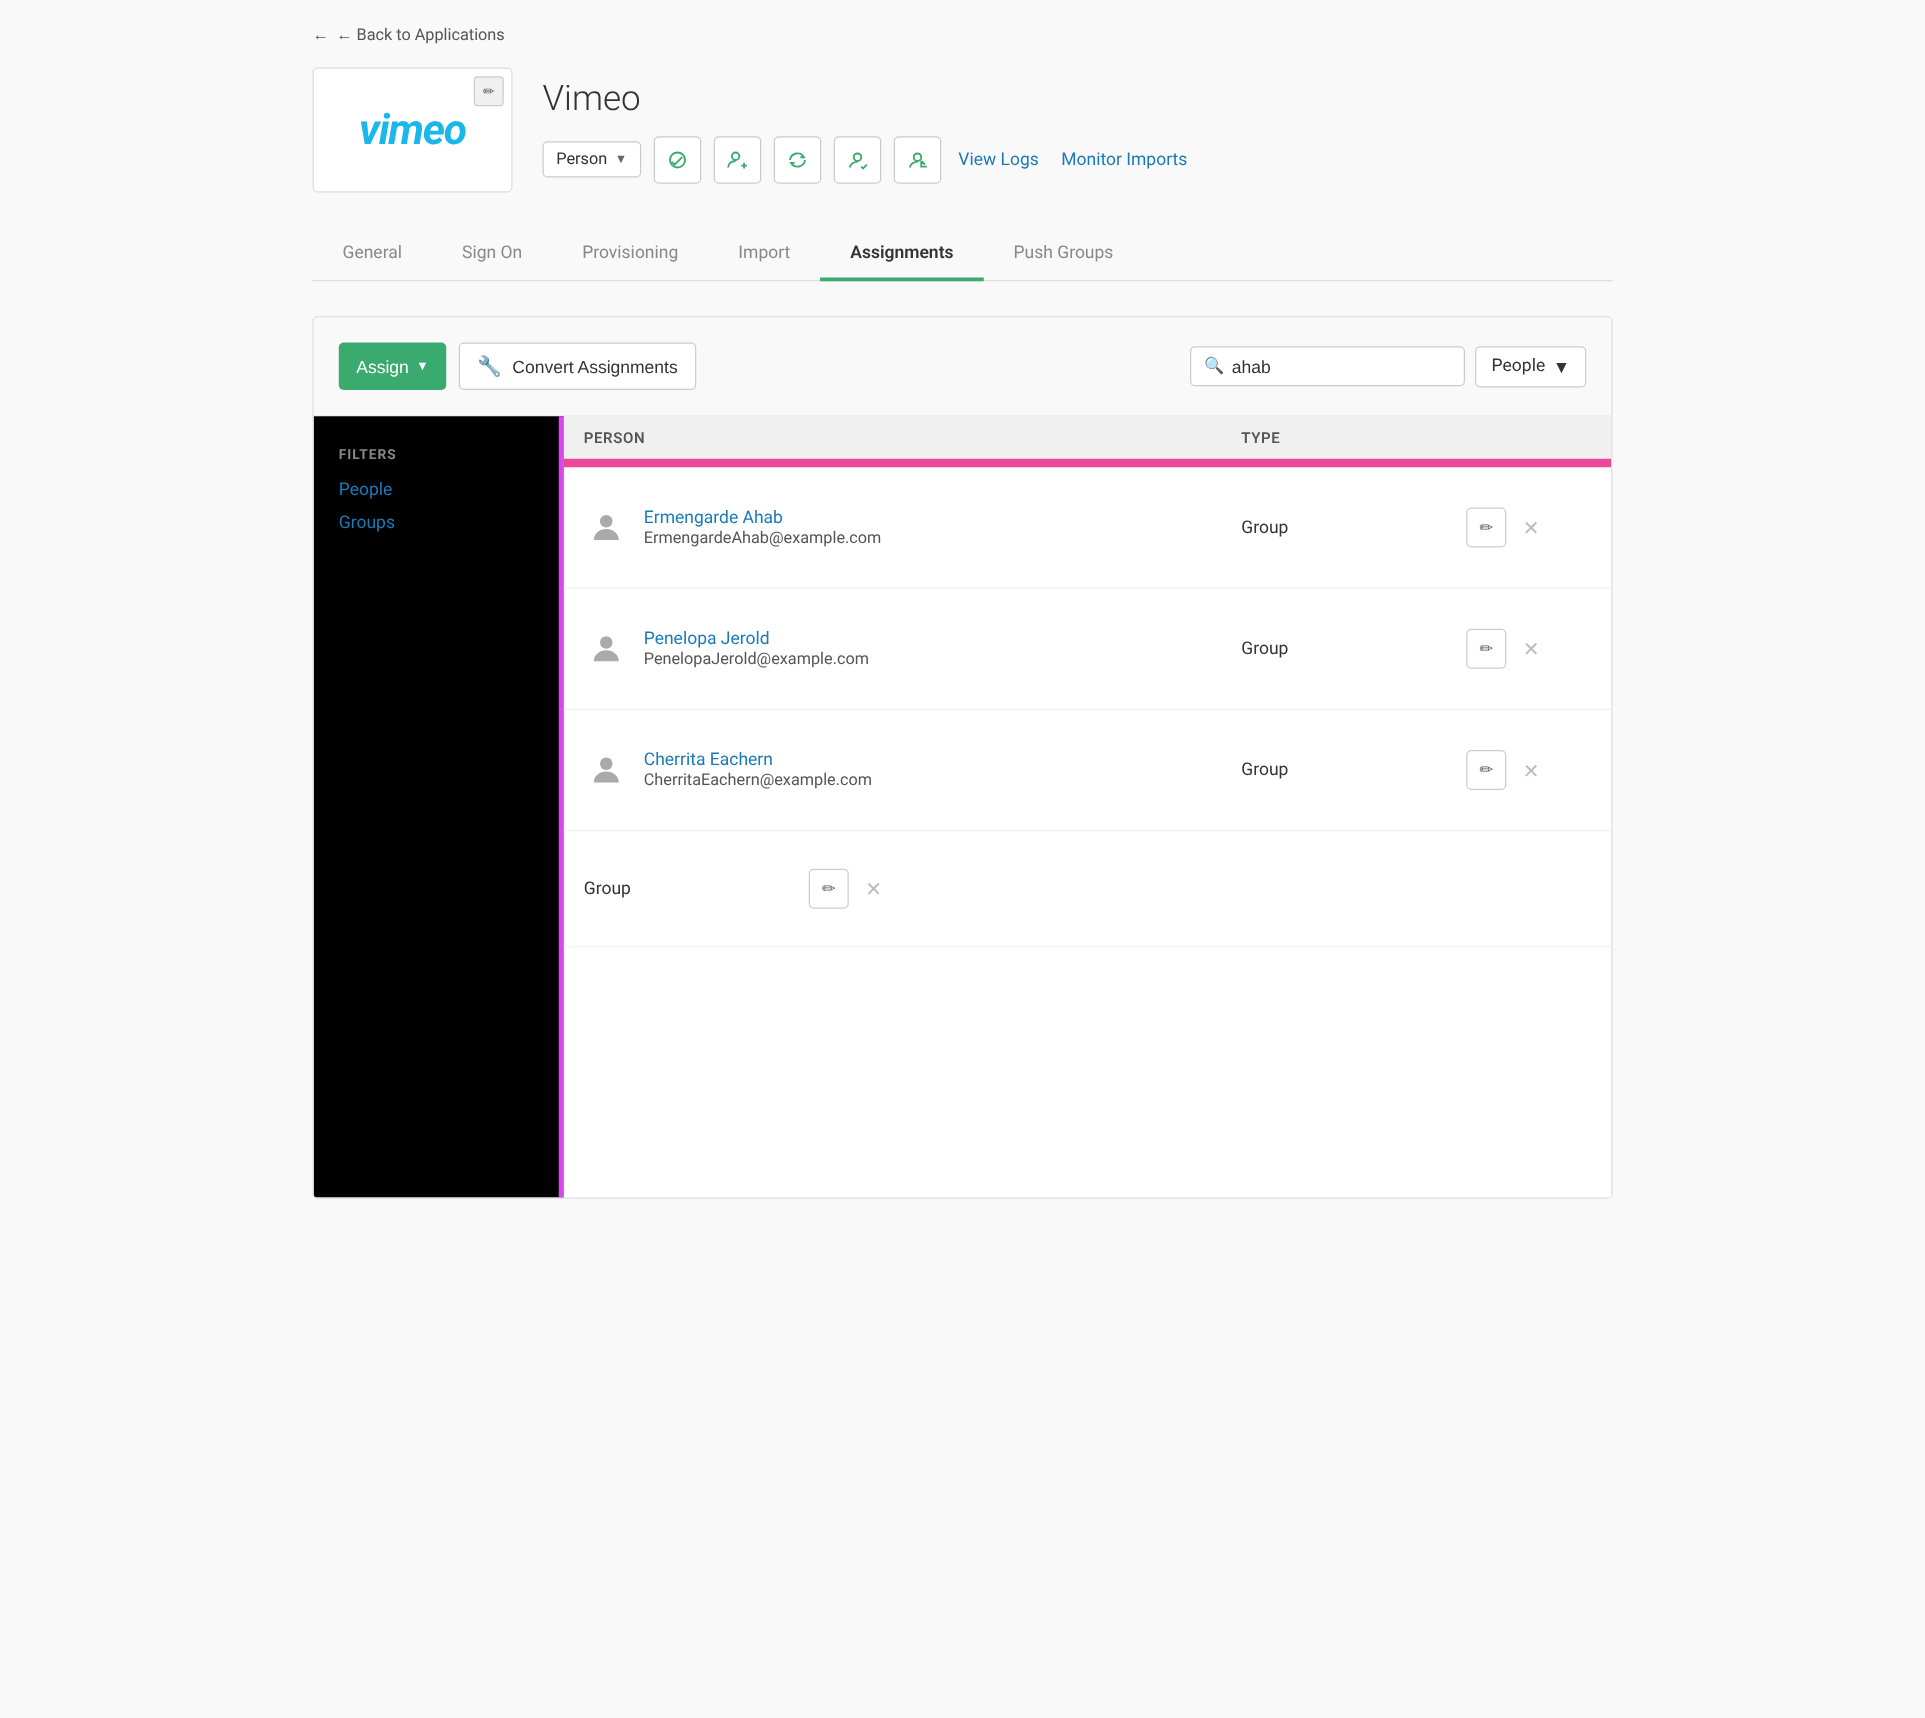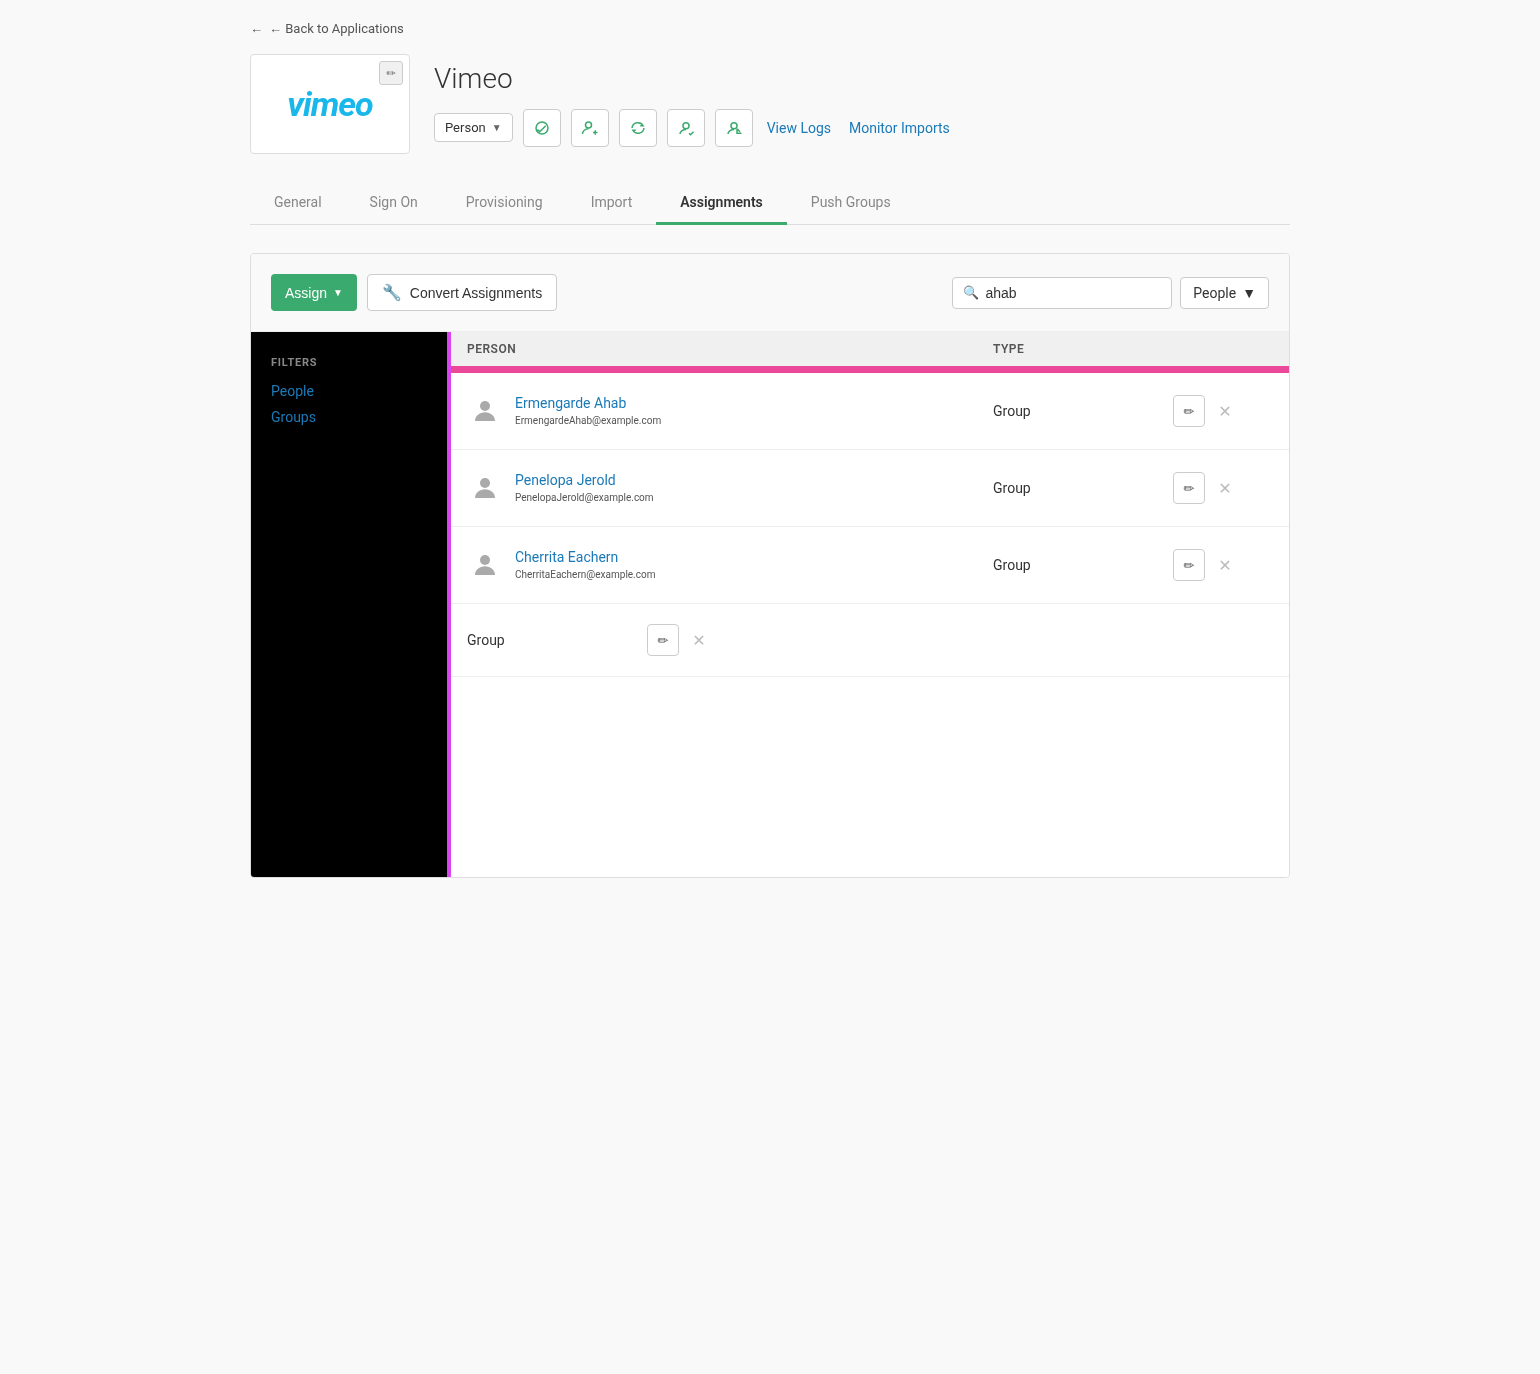--- a/index.html
+++ b/index.html
@@ -281,21 +281,21 @@
       padding: 10px 16px;
     }
 
     .col-person { flex: 1; font-size: 12px; font-weight: 600; color: #555; text-transform: uppercase; letter-spacing: 0.5px; }
     .col-type { width: 180px; font-size: 12px; font-weight: 600; color: #555; text-transform: uppercase; letter-spacing: 0.5px; }
     .col-actions { width: 100px; }
 
     .table-row {
       display: flex;
       align-items: center;
-      padding: 20px 16px;
+      padding: 30px 16px;
       border-bottom: 1px solid #eee;
       background: #fff;
     }
     .table-row:last-child { border-bottom: none; }
 
     .person-cell {
       flex: 1;
       display: flex;
       align-items: center;
       gap: 12px;
@@ -313,21 +313,21 @@
 
     .person-info {}
     .person-name {
       color: #1a7ab8;
       font-size: 14px;
       cursor: pointer;
       display: block;
     }
     .person-email {
       color: #555;
-      font-size: 10px;
+      font-size: 13px;
     }
 
     .type-cell {
       width: 180px;
       font-size: 14px;
       color: #333;
     }
 
     .actions-cell {
       width: 100px;

